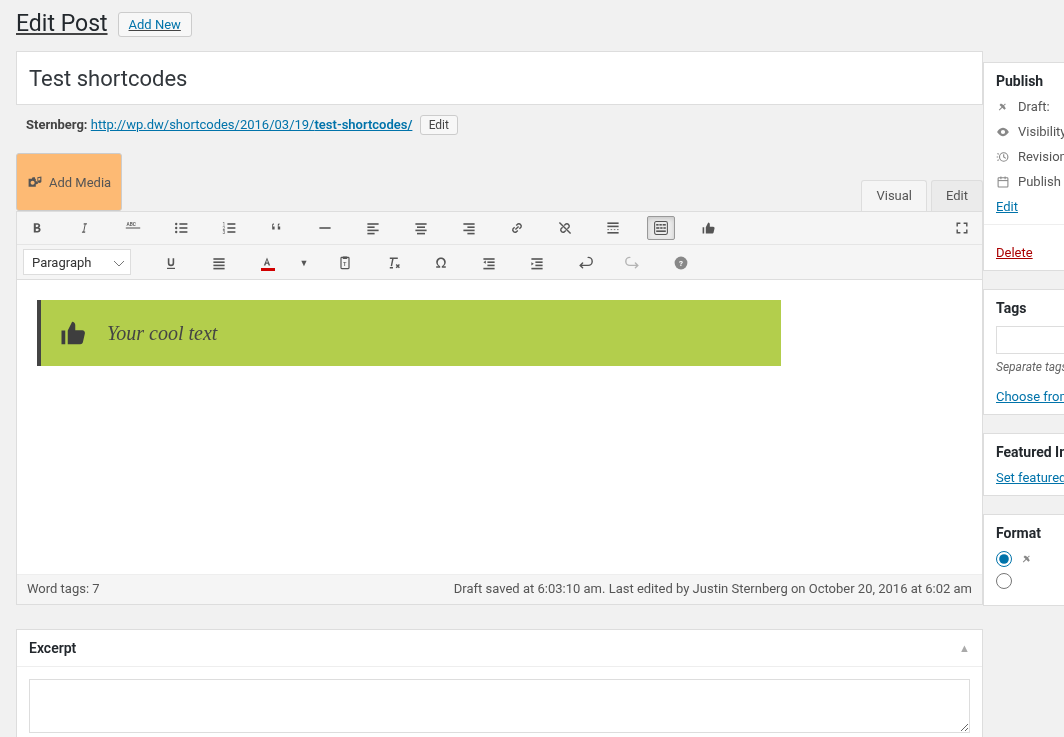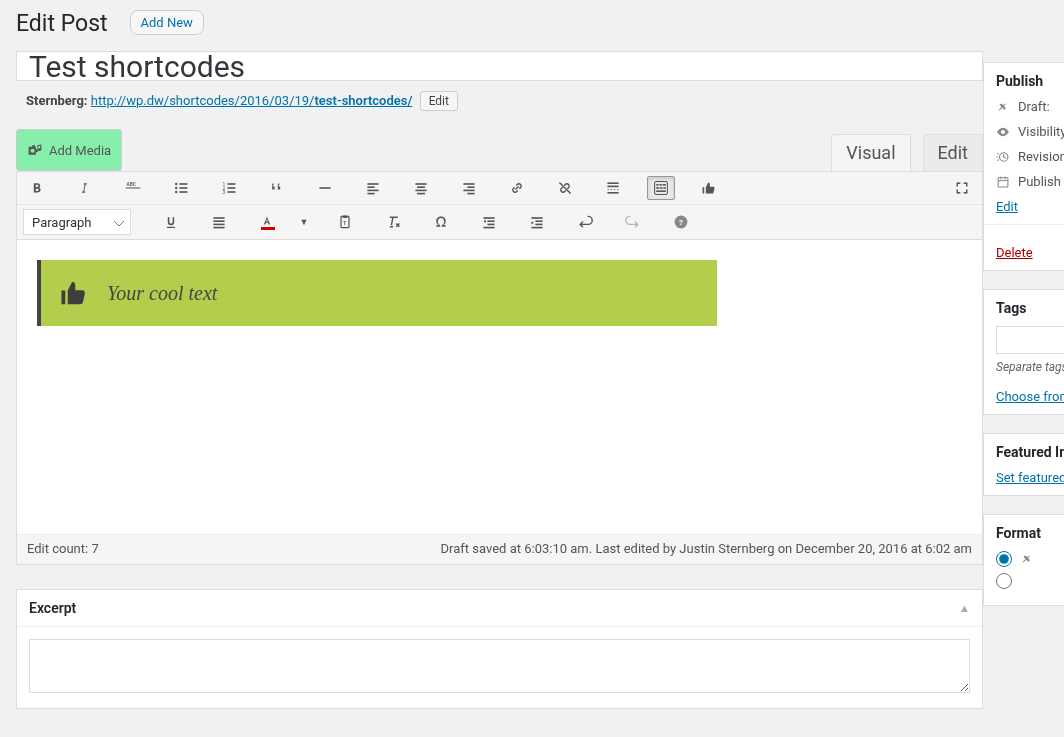--- a/index.html
+++ b/index.html
@@ -3,93 +3,92 @@
 <meta charset="utf-8">
 <style>
   * { box-sizing: border-box; margin: 0; padding: 0; font-family: -apple-system, BlinkMacSystemFont, "Segoe UI", Roboto, "Helvetica Neue", Arial, sans-serif; }
   body { background: #f1f1f1; color: #444; font-size: 13px; width: 1064px; height: 737px; overflow: hidden; }
 
   .wrap { display: flex; }
   .main-col { flex: 0 0 983px; padding: 10px 0 0 16px; }
   .side-col { flex: 1; padding-top: 62px; }
 
   
-  .page-head { display: flex; align-items: flex-start; margin-bottom: 14px; }
+  .page-head { display: flex; align-items: flex-end; gap: 10px; margin-bottom: 14px; text-decoration: underline; }
   .page-head h1 { font-size: 23px; font-weight: 400; color: #23282d; }
   .btn-secondary {
     background: #f7f7f7;
     border: 1px solid #ccc;
-    border-radius: 8px;
+    border-radius: 3px;
     color: #0073aa;
     font-size: 13px;
     padding: 4px 10px;
     cursor: pointer;
-    margin-left: 22px;
   }
   .btn-tiny {
     background: #f7f7f7;
     border: 1px solid #ccc;
     border-radius: 3px;
     color: #444;
     font-size: 12px;
     padding: 2px 8px;
     cursor: pointer;
     margin-left: 4px;
   }
 
   
   .title-input {
     width: 100%;
-    font-size: 30px;
+    font-size: 22px;
     padding: 6px 12px;
     border: 1px solid #ddd;
     background: #fff;
     color: #32373c;
     outline: none;
-    height: 30px;
+    height: 54px;
   }
 
   .permalink-row { font-size: 13px; padding: 10px 10px; color: #444;}
   .permalink-row a { color: #0073aa; }
   .permalink-row a .slug { font-weight: 600; }
 
   
   .media-tabs-row { display: flex; align-items: flex-end; justify-content: space-between; margin-top: 8px; }
   .add-media-btn {
-    background: #86efac;
+    background: #fdba74;
     border: 1px solid #ccc;
     border-radius: 3px;
     font-size: 13px;
-    padding: 12px 10px;
+    padding: 20px 10px;
     display: inline-flex;
     align-items: center;
     gap: 6px;
     cursor: pointer;
     color: #555;
   }
   .editor-tabs { display: flex; }
   .etab {
     border: 1px solid #ddd;
     border-bottom: none;
     background: #ebebeb;
     color: #555;
-    font-size: 18px;
+    font-size: 13px;
     padding: 7px 14px 8px;
     cursor: pointer;
-    margin-left: 12px;
+    margin-left: 4px;
     border-top-left-radius: 3px;
     border-top-right-radius: 3px;
   }
   .etab.active { background: #f5f5f5; color: #555; border-color: #ddd; }
   .etab.inactive { background: #ebebeb; }
 
   
   .editor-shell { border: 1px solid #ddd; background: #fff; }
   .toolbar { background: #f5f5f5; border-bottom: 1px solid #ddd; }
-  .tb-row { display: flex; align-items: center; padding: 4px 6px; gap: 20px; }
+  .tb-row { display: flex; align-items: flex-end; padding: 4px 6px; gap: 20px; }
   .tb-row + .tb-row { border-top: 1px solid #e5e5e5; }
   .tb-btn {
     width: 28px; height: 24px;
     display: inline-flex; align-items: center; justify-content: center;
     border: 1px solid transparent;
     border-radius: 2px;
     cursor: pointer;
     color: #555;
   }
   .tb-btn.active { background: #ebebeb; border-color: #999; box-shadow: inset 0 2px 4px rgba(0,0,0,.15); }
@@ -112,21 +111,21 @@
   .tb-btn.rel { position: relative; }
   .chev { font-size: 9px; margin-left: -4px; color: #555; width: 14px; }
 
   
   .editor-body { min-height: 294px; padding: 20px; background: #fff; }
   .becool-block {
     background: #b3ce4c;
     display: flex;
     align-items: center;
     padding: 18px 22px;
-    width: 680px;
+    width: 744px;
     position: relative;
   }
   .becool-block::before {
     content: "";
     position: absolute;
     left: 0; top: 0; bottom: 0;
     width: 4px;
     background: #444;
   }
   .becool-text {
@@ -404,23 +403,23 @@
                 <path d="M2 10h3v11H2zM7 21h10c1 0 1.9-.7 2.1-1.6l1.6-7c.3-1.4-.7-2.7-2.1-2.7H13V5.5C13 4.1 11.9 3 10.5 3L7 10v11z"></path>
               </svg>
           </span>
           <span class="becool-text">Your cool text</span>
         </div>
       </div>
 
 
       <div class="editor-footer">
         <div class="editor-footer-left">
-          <span>Edit count:</span> <span>7</span>
-        </div>
-        <div class="editor-footer-right">Draft saved at 6:03:10 am. Last edited by Justin Sternberg on December 20, 2016 at 6:02 am</div>
+          <span>Word tags:</span> <span>7</span>
+        </div>
+        <div class="editor-footer-right">Draft saved at 6:03:10 am. Last edited by Justin Sternberg on October 20, 2016 at 6:02 am</div>
       </div>
     </div>
 
     
     <div class="meta-box">
       <div class="meta-box-head">
         <h2>Excerpt</h2>
         <span class="toggle-ind">▲</span>
       </div>
       <div class="meta-box-body">

